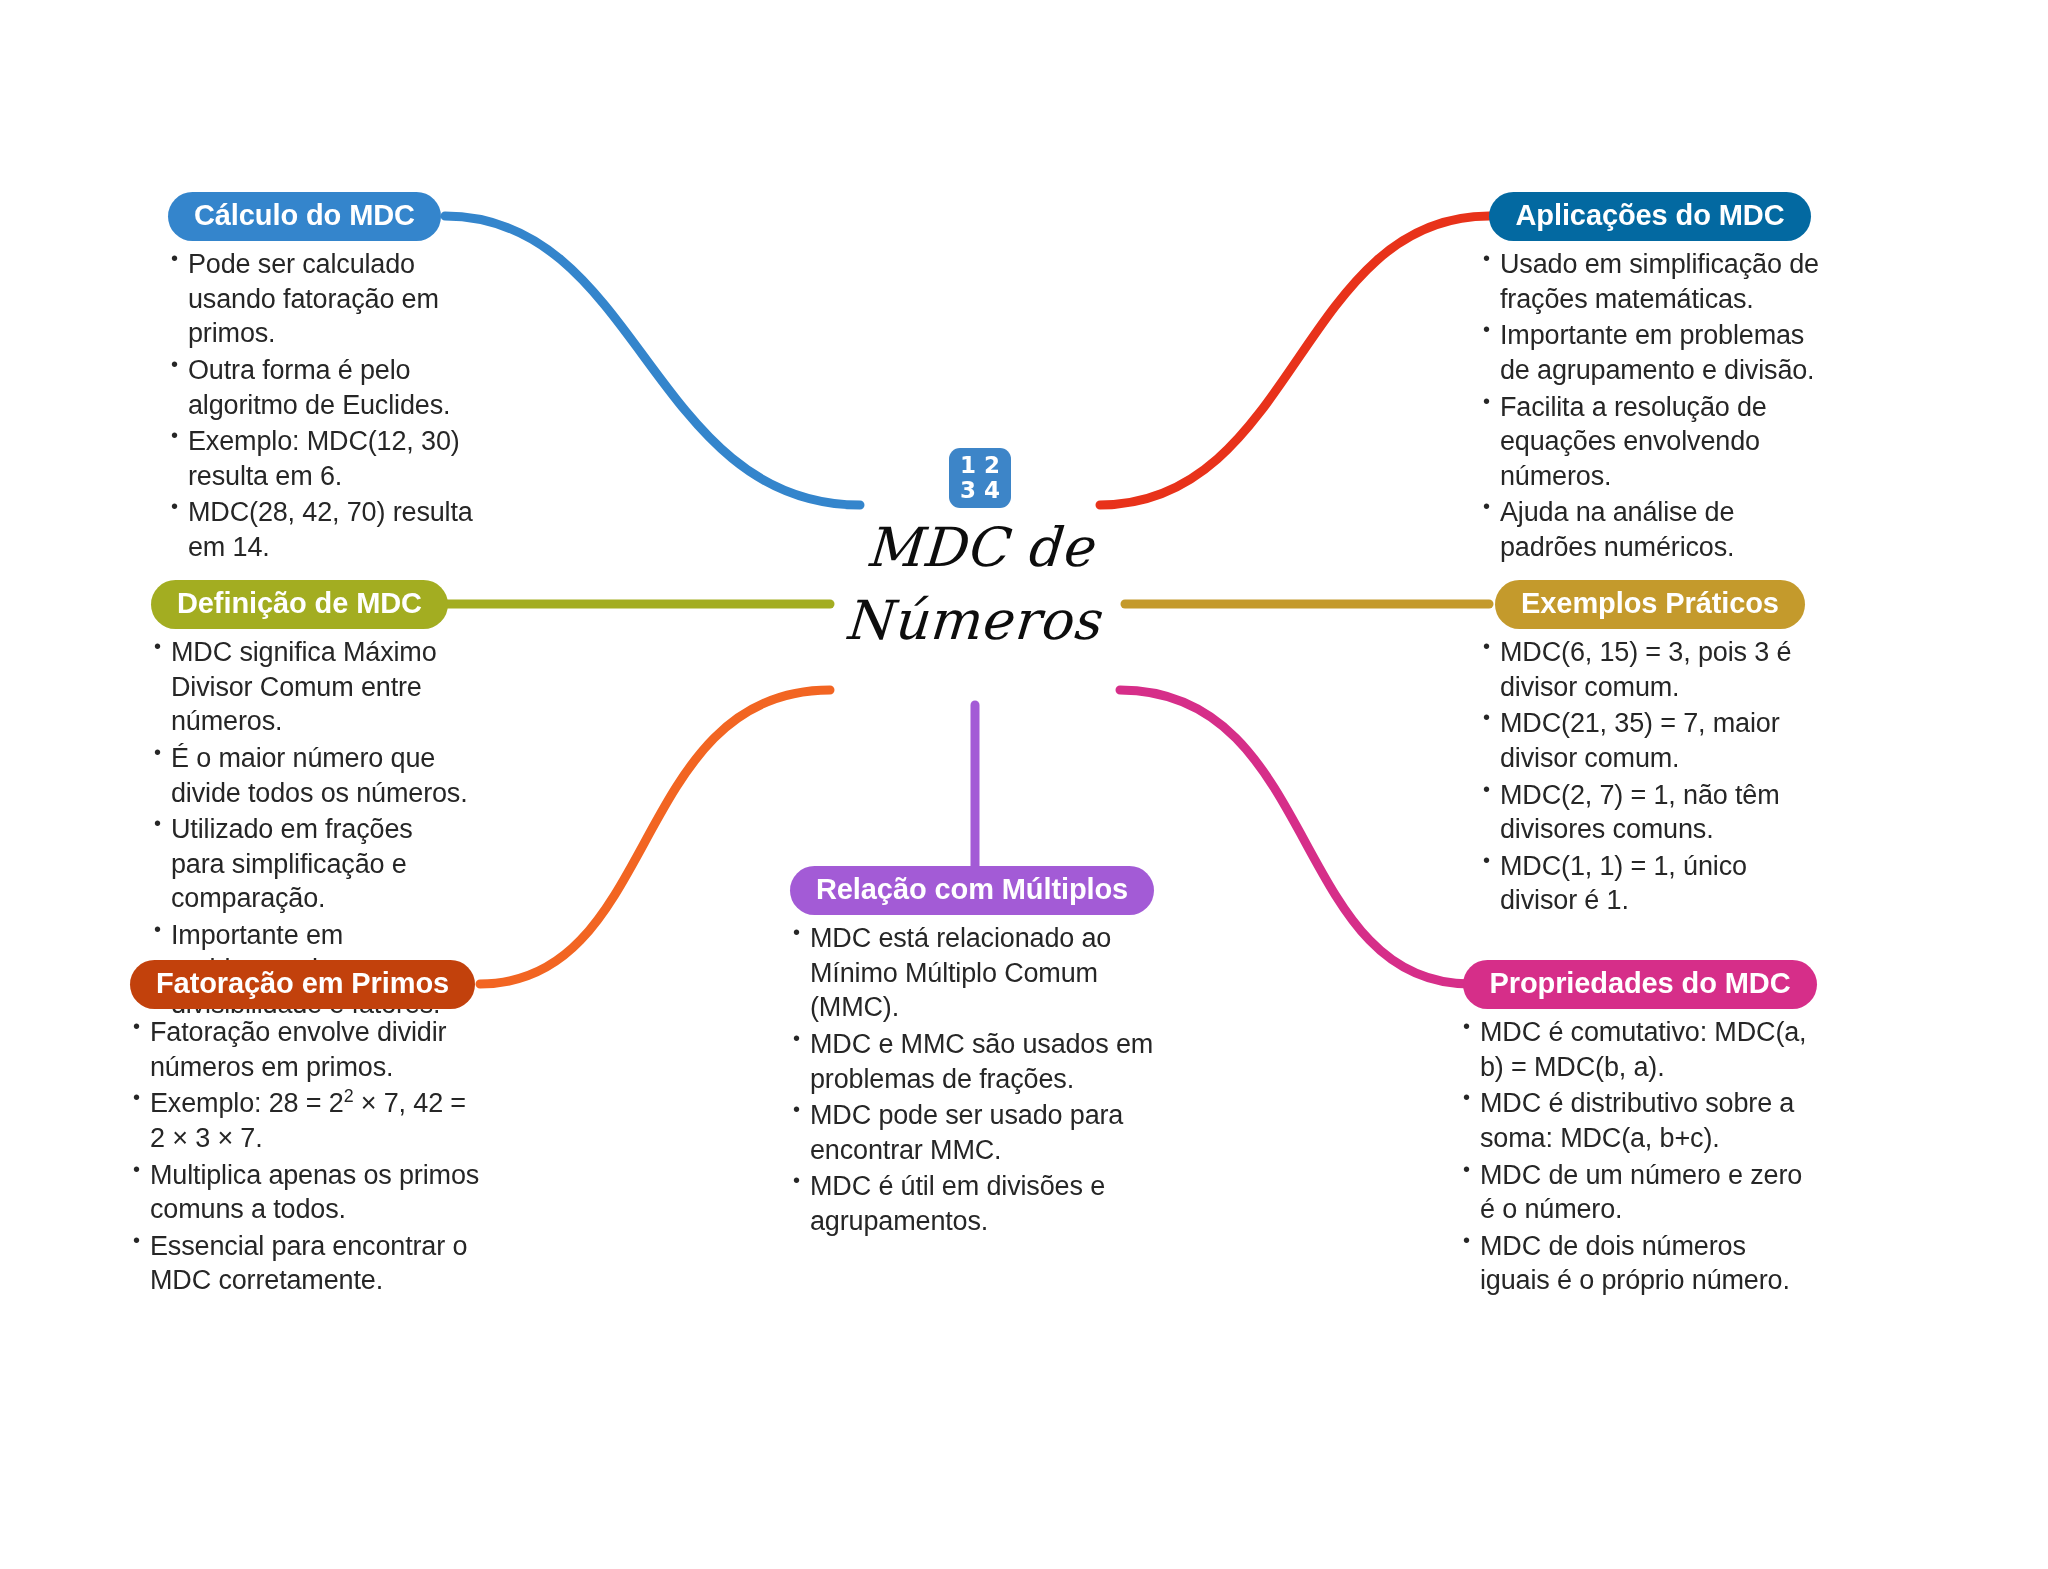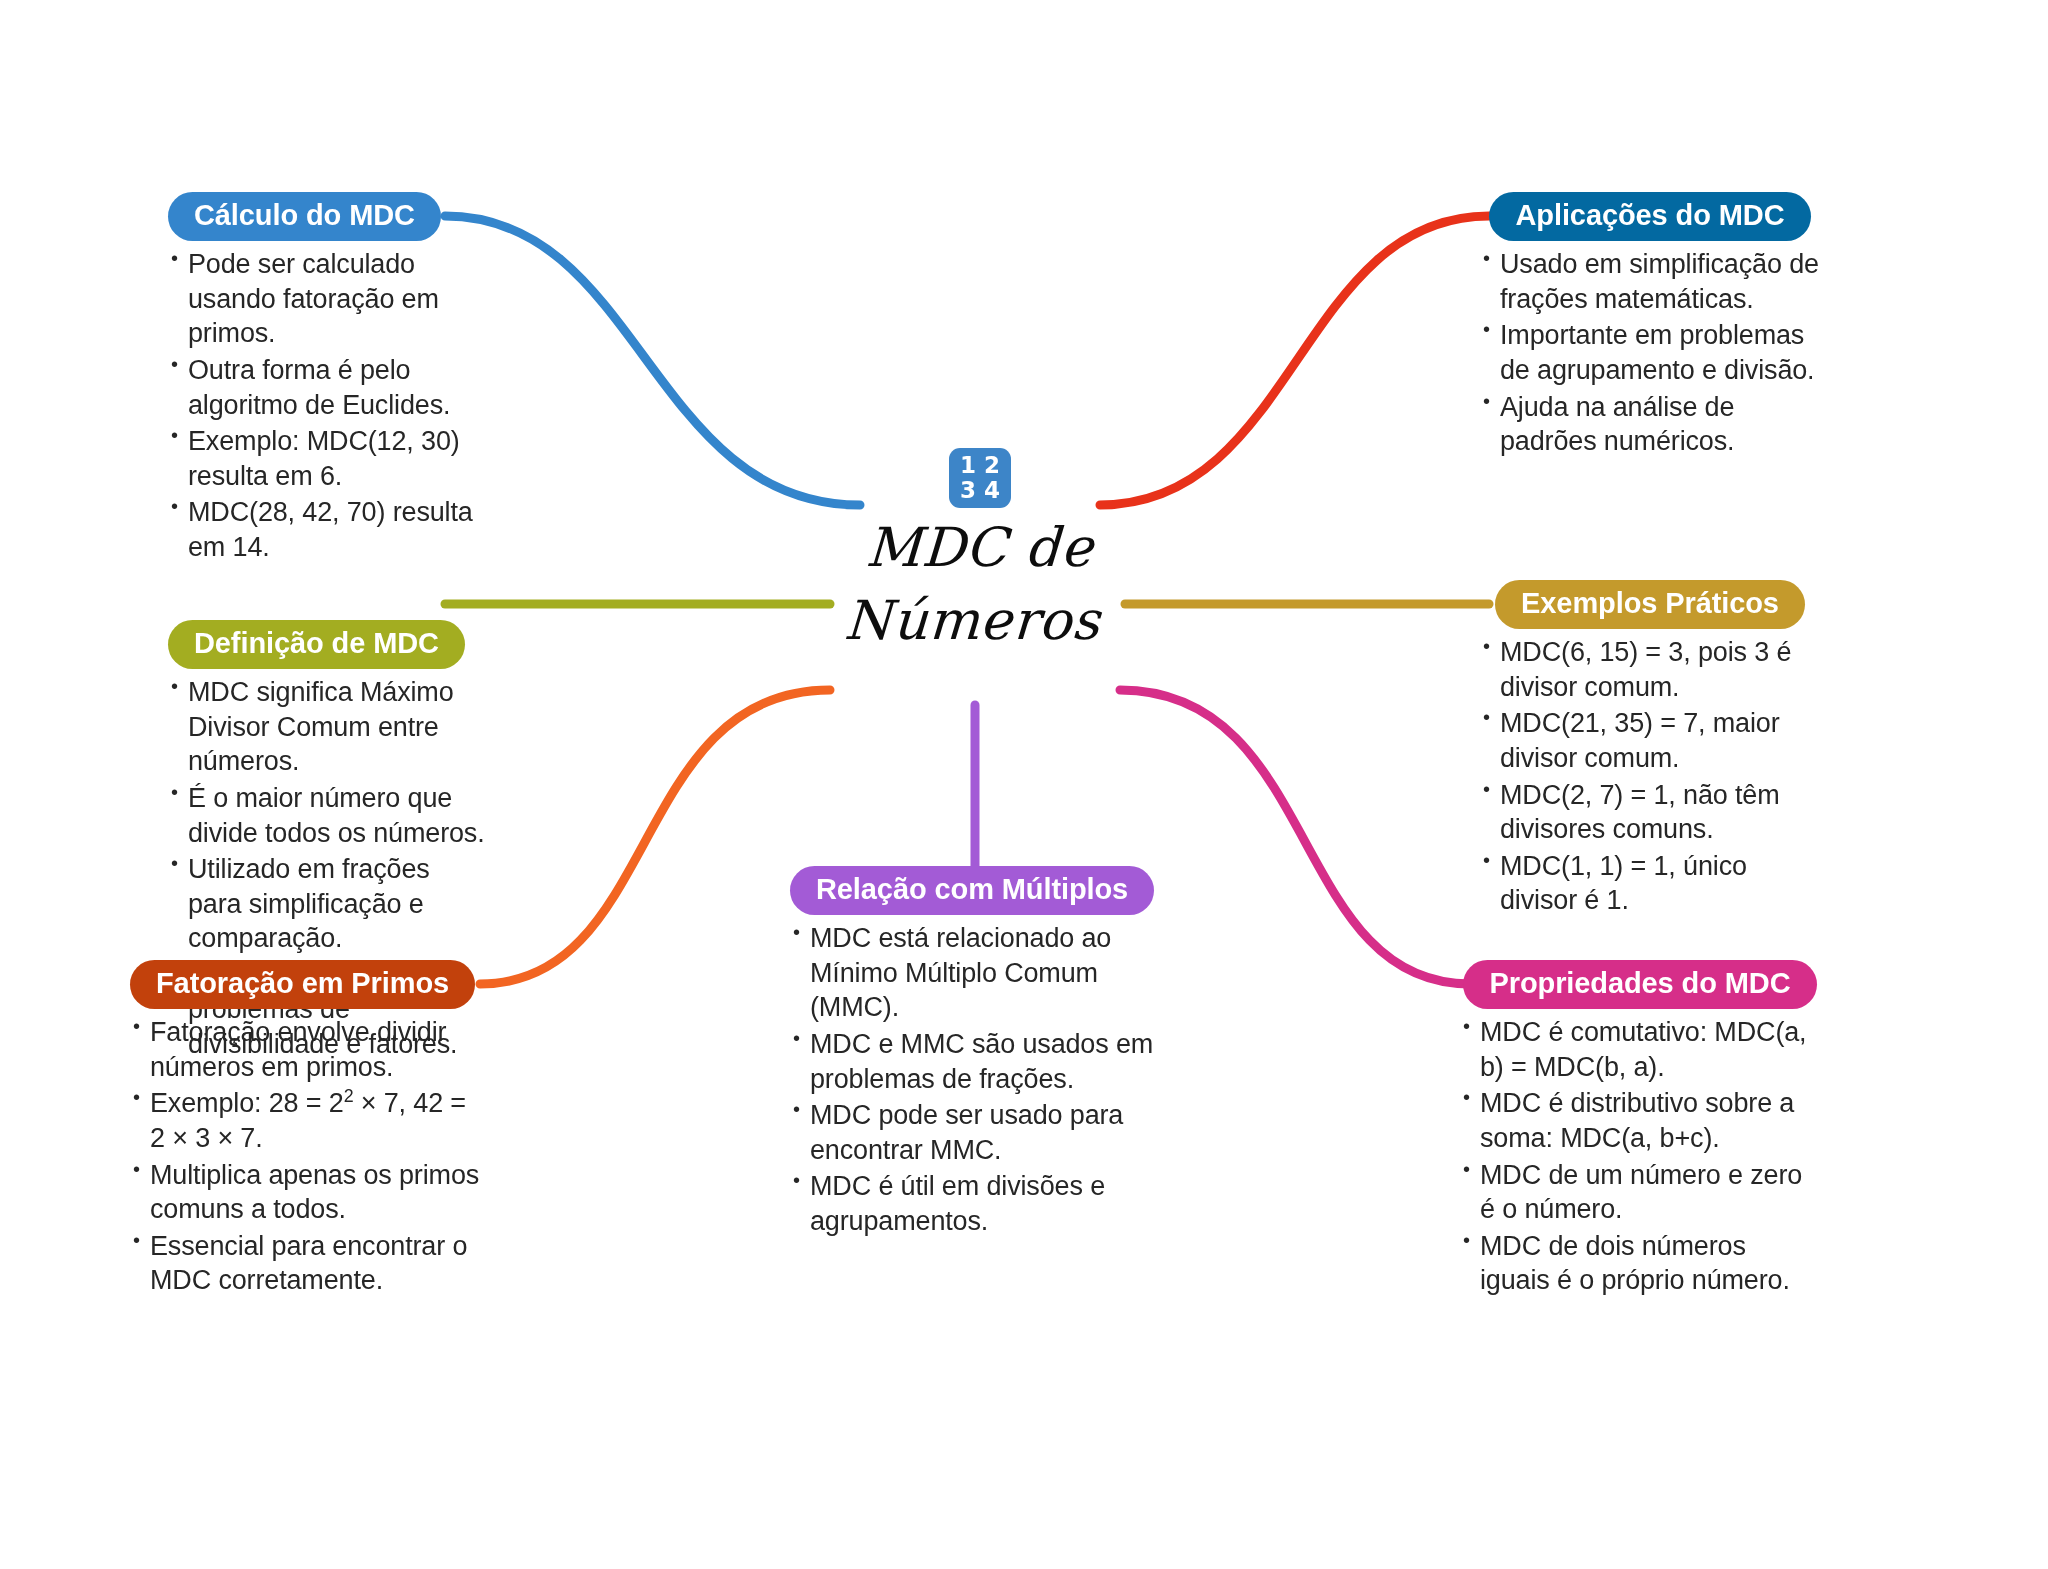--- a/index.html
+++ b/index.html
@@ -162,25 +162,26 @@
     </ul>
   </div>
 
   <div class="branch" style="left:1480px; top:192px; width:340px;">
     <div class="pill-row center">
       <div class="pill" style="background:#0369a1;">Aplicações do MDC</div>
     </div>
     <ul class="bullets">
       <li>Usado em simplificação de frações matemáticas.</li>
       <li>Importante em problemas de agrupamento e divisão.</li>
+      <li>Facilita a resolução de equações envolvendo números.</li>
       <li>Ajuda na análise de padrões numéricos.</li>
     </ul>
   </div>
 
-  <div class="branch" style="left:168px; top:580px; width:320px;margin-top:40px;">
+  <div class="branch" style="left:151px; top:580px; width:320px;">
     <div class="pill-row">
       <div class="pill" style="background:#A3AD21;">Definição de MDC</div>
     </div>
     <ul class="bullets">
       <li>MDC significa Máximo Divisor Comum entre números.</li>
       <li>É o maior número que divide todos os números.</li>
       <li>Utilizado em frações para simplificação e comparação.</li>
       <li>Importante em problemas de divisibilidade e fatores.</li>
     </ul>
   </div>

